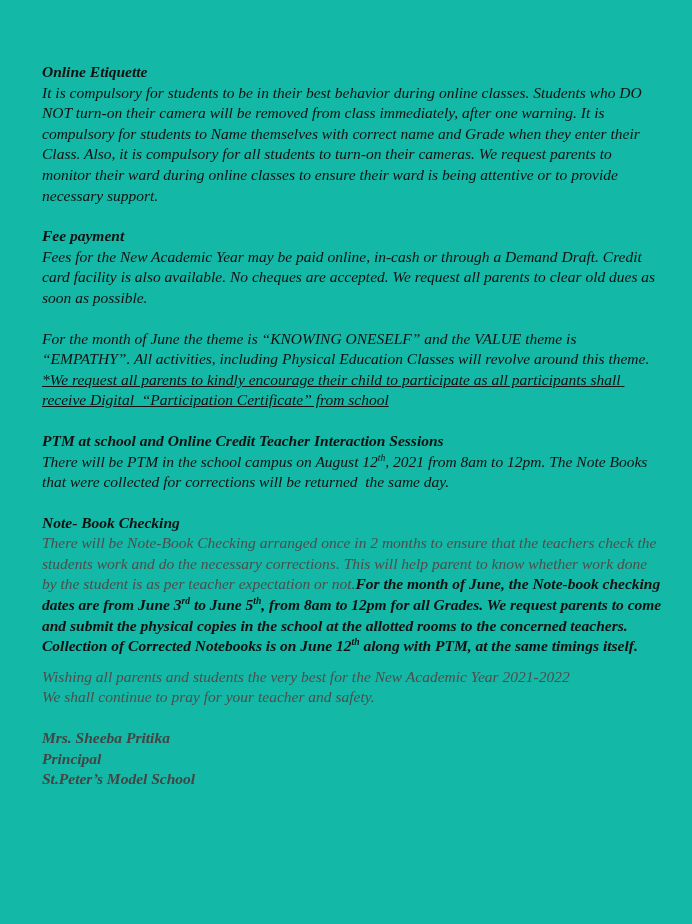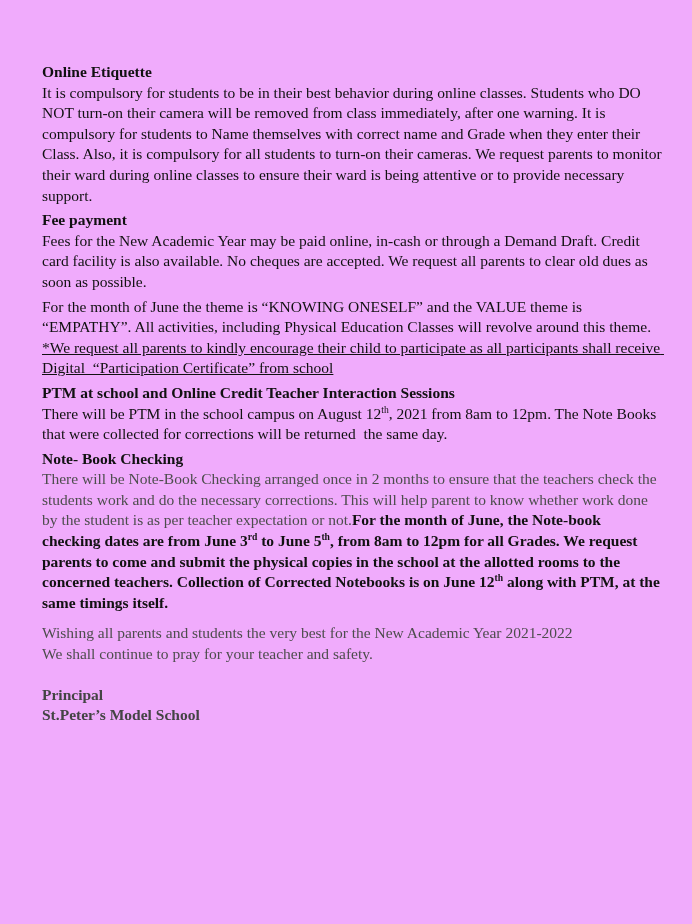--- a/index.html
+++ b/index.html
@@ -14,24 +14,25 @@
     font-family: "Liberation Serif", "DejaVu Serif", serif;
     font-size: 15.5px;
     line-height: 20.6px;
     color: var(--ink, #111111);
   }
   .page {
     box-sizing: border-box;
     width: 692px;
     height: 924px;
     padding: 62px 30px 0 42px;
-    background: #f0abfc;
+    background: #14b8a6;
+    font-style: italic;
   }
   section { margin: 0; }
-  .section { margin-top: 4px; }
+  .section { margin-top: 20px; }
   .section:first-child { margin-top: 0; }
   .closing { margin-top: 10px; }
   .signature { margin-top: 20px; }
   h3.heading {
     font-size: 15.5px;
     line-height: 20.6px;
     font-weight: bold;
     margin: 0;
     padding: 0;
   }
@@ -79,17 +80,18 @@
     <h3 class="heading">Note- Book Checking</h3>
     <p class="para"><span class="g">There will be Note-Book Checking arranged once in 2 months to ensure that the teachers check the students work and do the necessary corrections. This will help parent to know whether work done by the student is as per teacher expectation or not.</span><span class="b">For the month of June, the Note-book checking dates are from June 3</span><sup class="b">rd</sup><span class="b"> to June 5</span><sup class="b">th</sup><span class="b">, from 8am to 12pm for all Grades. We request parents to come and submit the physical copies in the school at the allotted rooms to the concerned teachers. Collection of Corrected Notebooks is on June 12</span><sup class="b">th</sup><span class="b"> along with PTM, at the same timings itself.</span></p>
   </section>
 
   <section class="closing">
     <p class="para"><span class="g">Wishing all parents and students the very best for the New Academic Year 2021-2022</span></p>
     <p class="para"><span class="g">We shall continue to pray for your teacher and safety.</span></p>
   </section>
 
   <section class="signature">
+    <p class="para"><span class="sig">Mrs. Sheeba Pritika</span></p>
     <p class="para"><span class="sig">Principal</span></p>
     <p class="para"><span class="sig">St.Peter’s Model School</span></p>
   </section>
 
 </div>
 
 </body></html>

